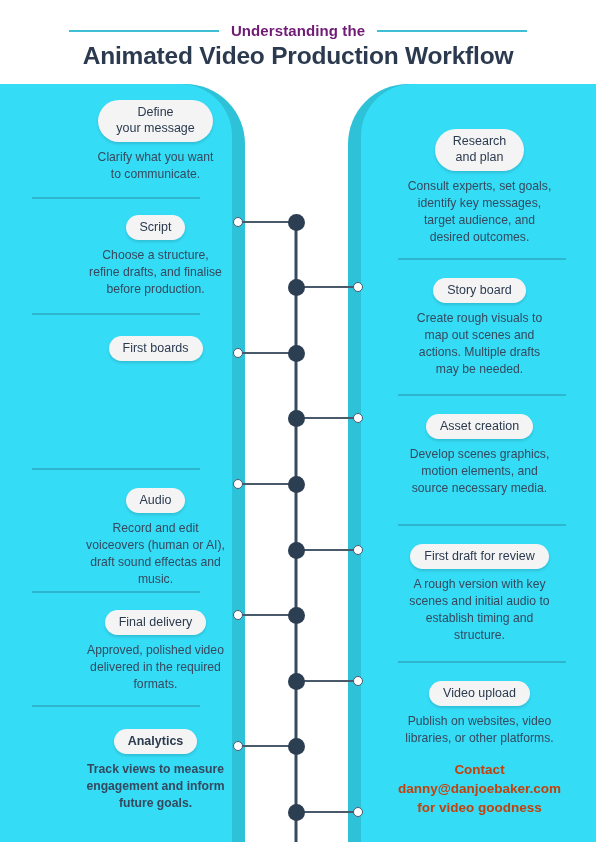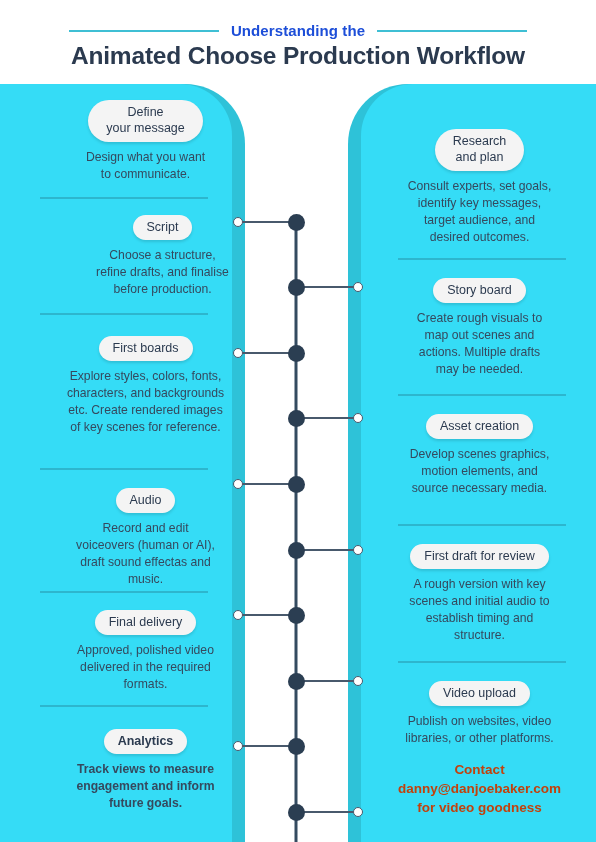--- a/index.html
+++ b/index.html
@@ -34,21 +34,21 @@
   }
   .kicker-rule {
     height: 2px;
     width: 150px;
     background: #3fbfd4;
     flex: 0 0 auto;
   }
   .kicker-text {
     font-size: 15px;
     font-weight: bold;
-    color: #1d4ed8;
+    color: #701a75;
     letter-spacing: 0.1px;
     white-space: nowrap;
   }
   .main-title {
     position: absolute;
     top: 42px; left: 0;
     width: 596px;
     text-align: center;
     font-size: 24.5px;
     font-weight: bold;
@@ -92,21 +92,21 @@
     border-top-left-radius: 52px;
   }
 
   
   .col {
     position: absolute;
     top: 84px;
     height: 758px;
     z-index: 5;
   }
-  .col-left { left: 8px; width: 275px; }
+  .col-left { left: 0; width: 275px; padding-left: 36px; }
   .col-right { left: 361px; width: 237px; border-radius: 14px; }
 
   .step {
     position: absolute;
     left: 0;
     width: 100%;
     text-align: center;
   }
   .pill {
     display: inline-block;
@@ -197,41 +197,38 @@
 </style>
 </head>
 <body>
 
 <div class="header">
   <div class="kicker">
     <span class="kicker-rule"></span>
     <span class="kicker-text">Understanding the</span>
     <span class="kicker-rule"></span>
   </div>
-  <div class="main-title">Animated Choose Production Workflow</div>
+  <div class="main-title">Animated Video Production Workflow</div>
 </div>
 
 <div class="panel panel-left">
   <div class="panel-inner"></div>
 </div>
 <div class="panel panel-right">
   <div class="panel-inner"></div>
 </div>
 
 <div class="col col-left" id="left-col">
     <div class="step" style="top: 16px;"><div class="pill two-line">Define
-your message</div><div class="desc">Design what you want
+your message</div><div class="desc">Clarify what you want
 to communicate.</div></div>
-    <div class="step" style="top: 131px; margin-left: 17px;"><div class="pill">Script</div><div class="desc">Choose a structure,
+    <div class="step" style="top: 131px;"><div class="pill">Script</div><div class="desc">Choose a structure,
 refine drafts, and finalise
 before production.</div></div>
-    <div class="step" style="top: 252px;"><div class="pill">First boards</div><div class="desc">Explore styles, colors, fonts,
-characters, and backgrounds
-etc. Create rendered images
-of key scenes for reference.</div></div>
+    <div class="step" style="top: 252px;"><div class="pill">First boards</div></div>
     <div class="step" style="top: 404px;"><div class="pill">Audio</div><div class="desc">Record and edit
 voiceovers (human or AI),
 draft sound effectas and
 music.</div></div>
     <div class="step" style="top: 526px;"><div class="pill">Final delivery</div><div class="desc">Approved, polished video
 delivered in the required
 formats.</div></div>
     <div class="step" style="top: 645px; font-weight: bold;"><div class="pill">Analytics</div><div class="desc">Track views to measure
 engagement and inform
 future goals.</div></div>

